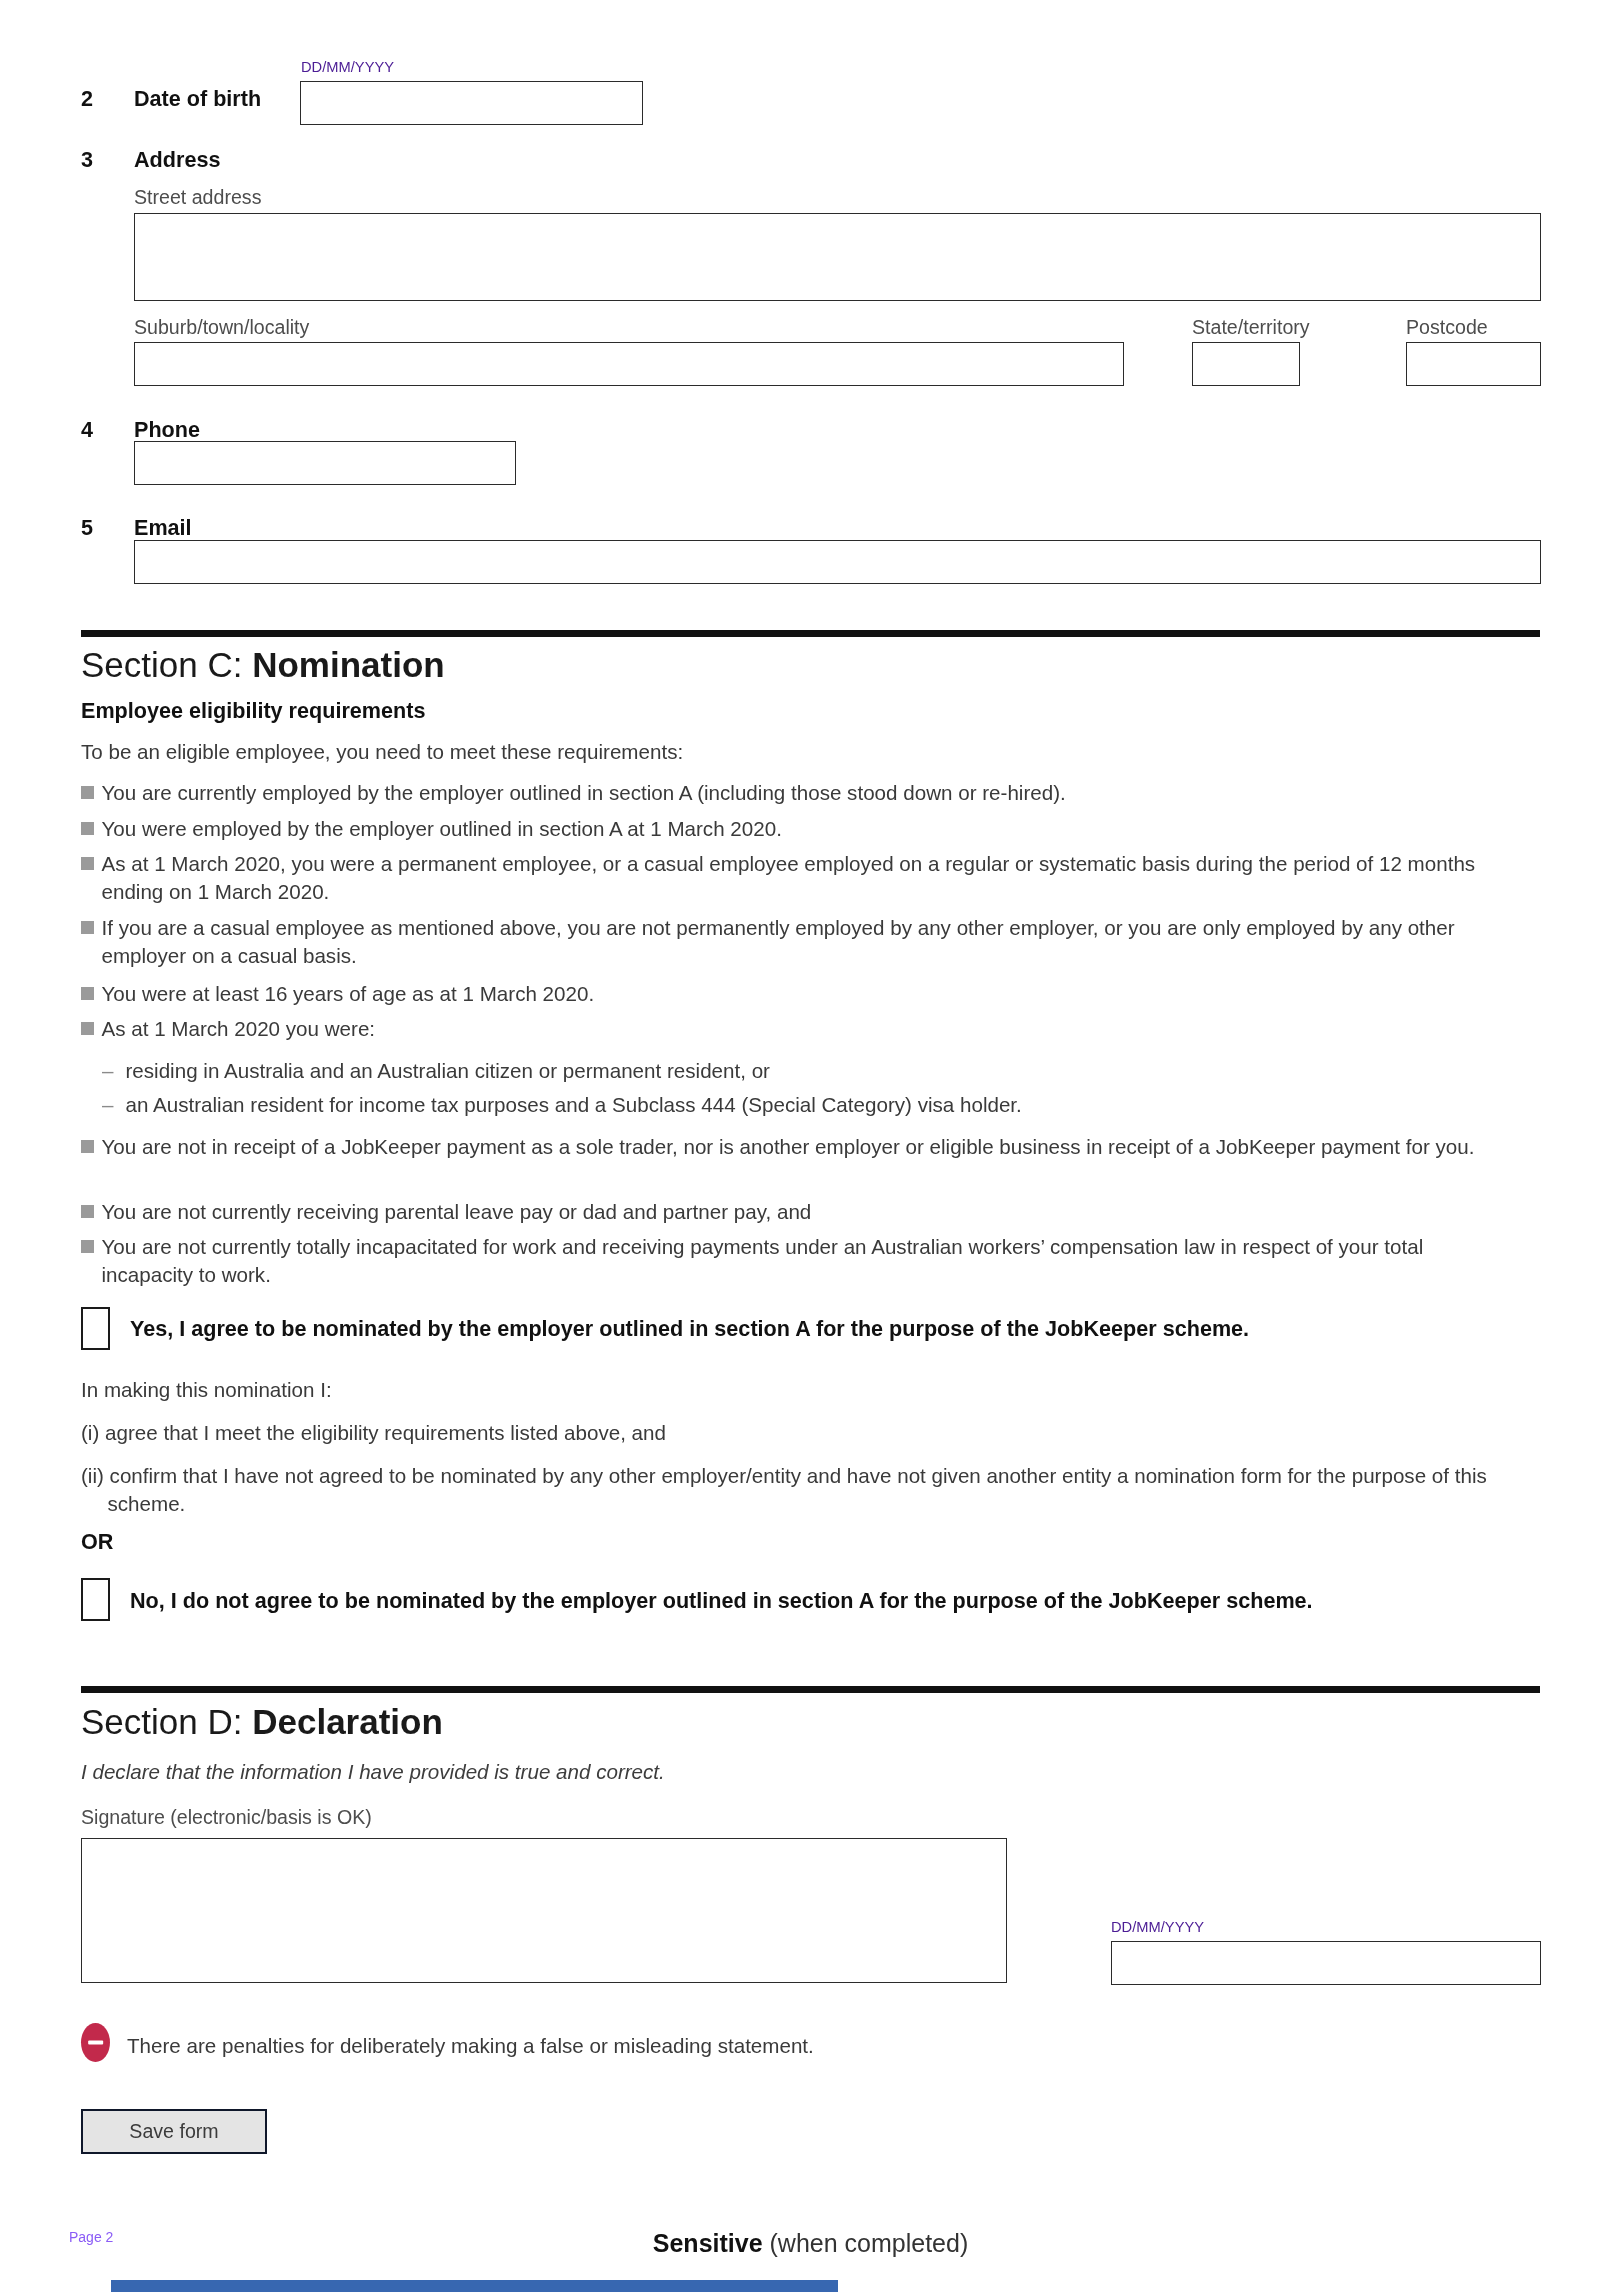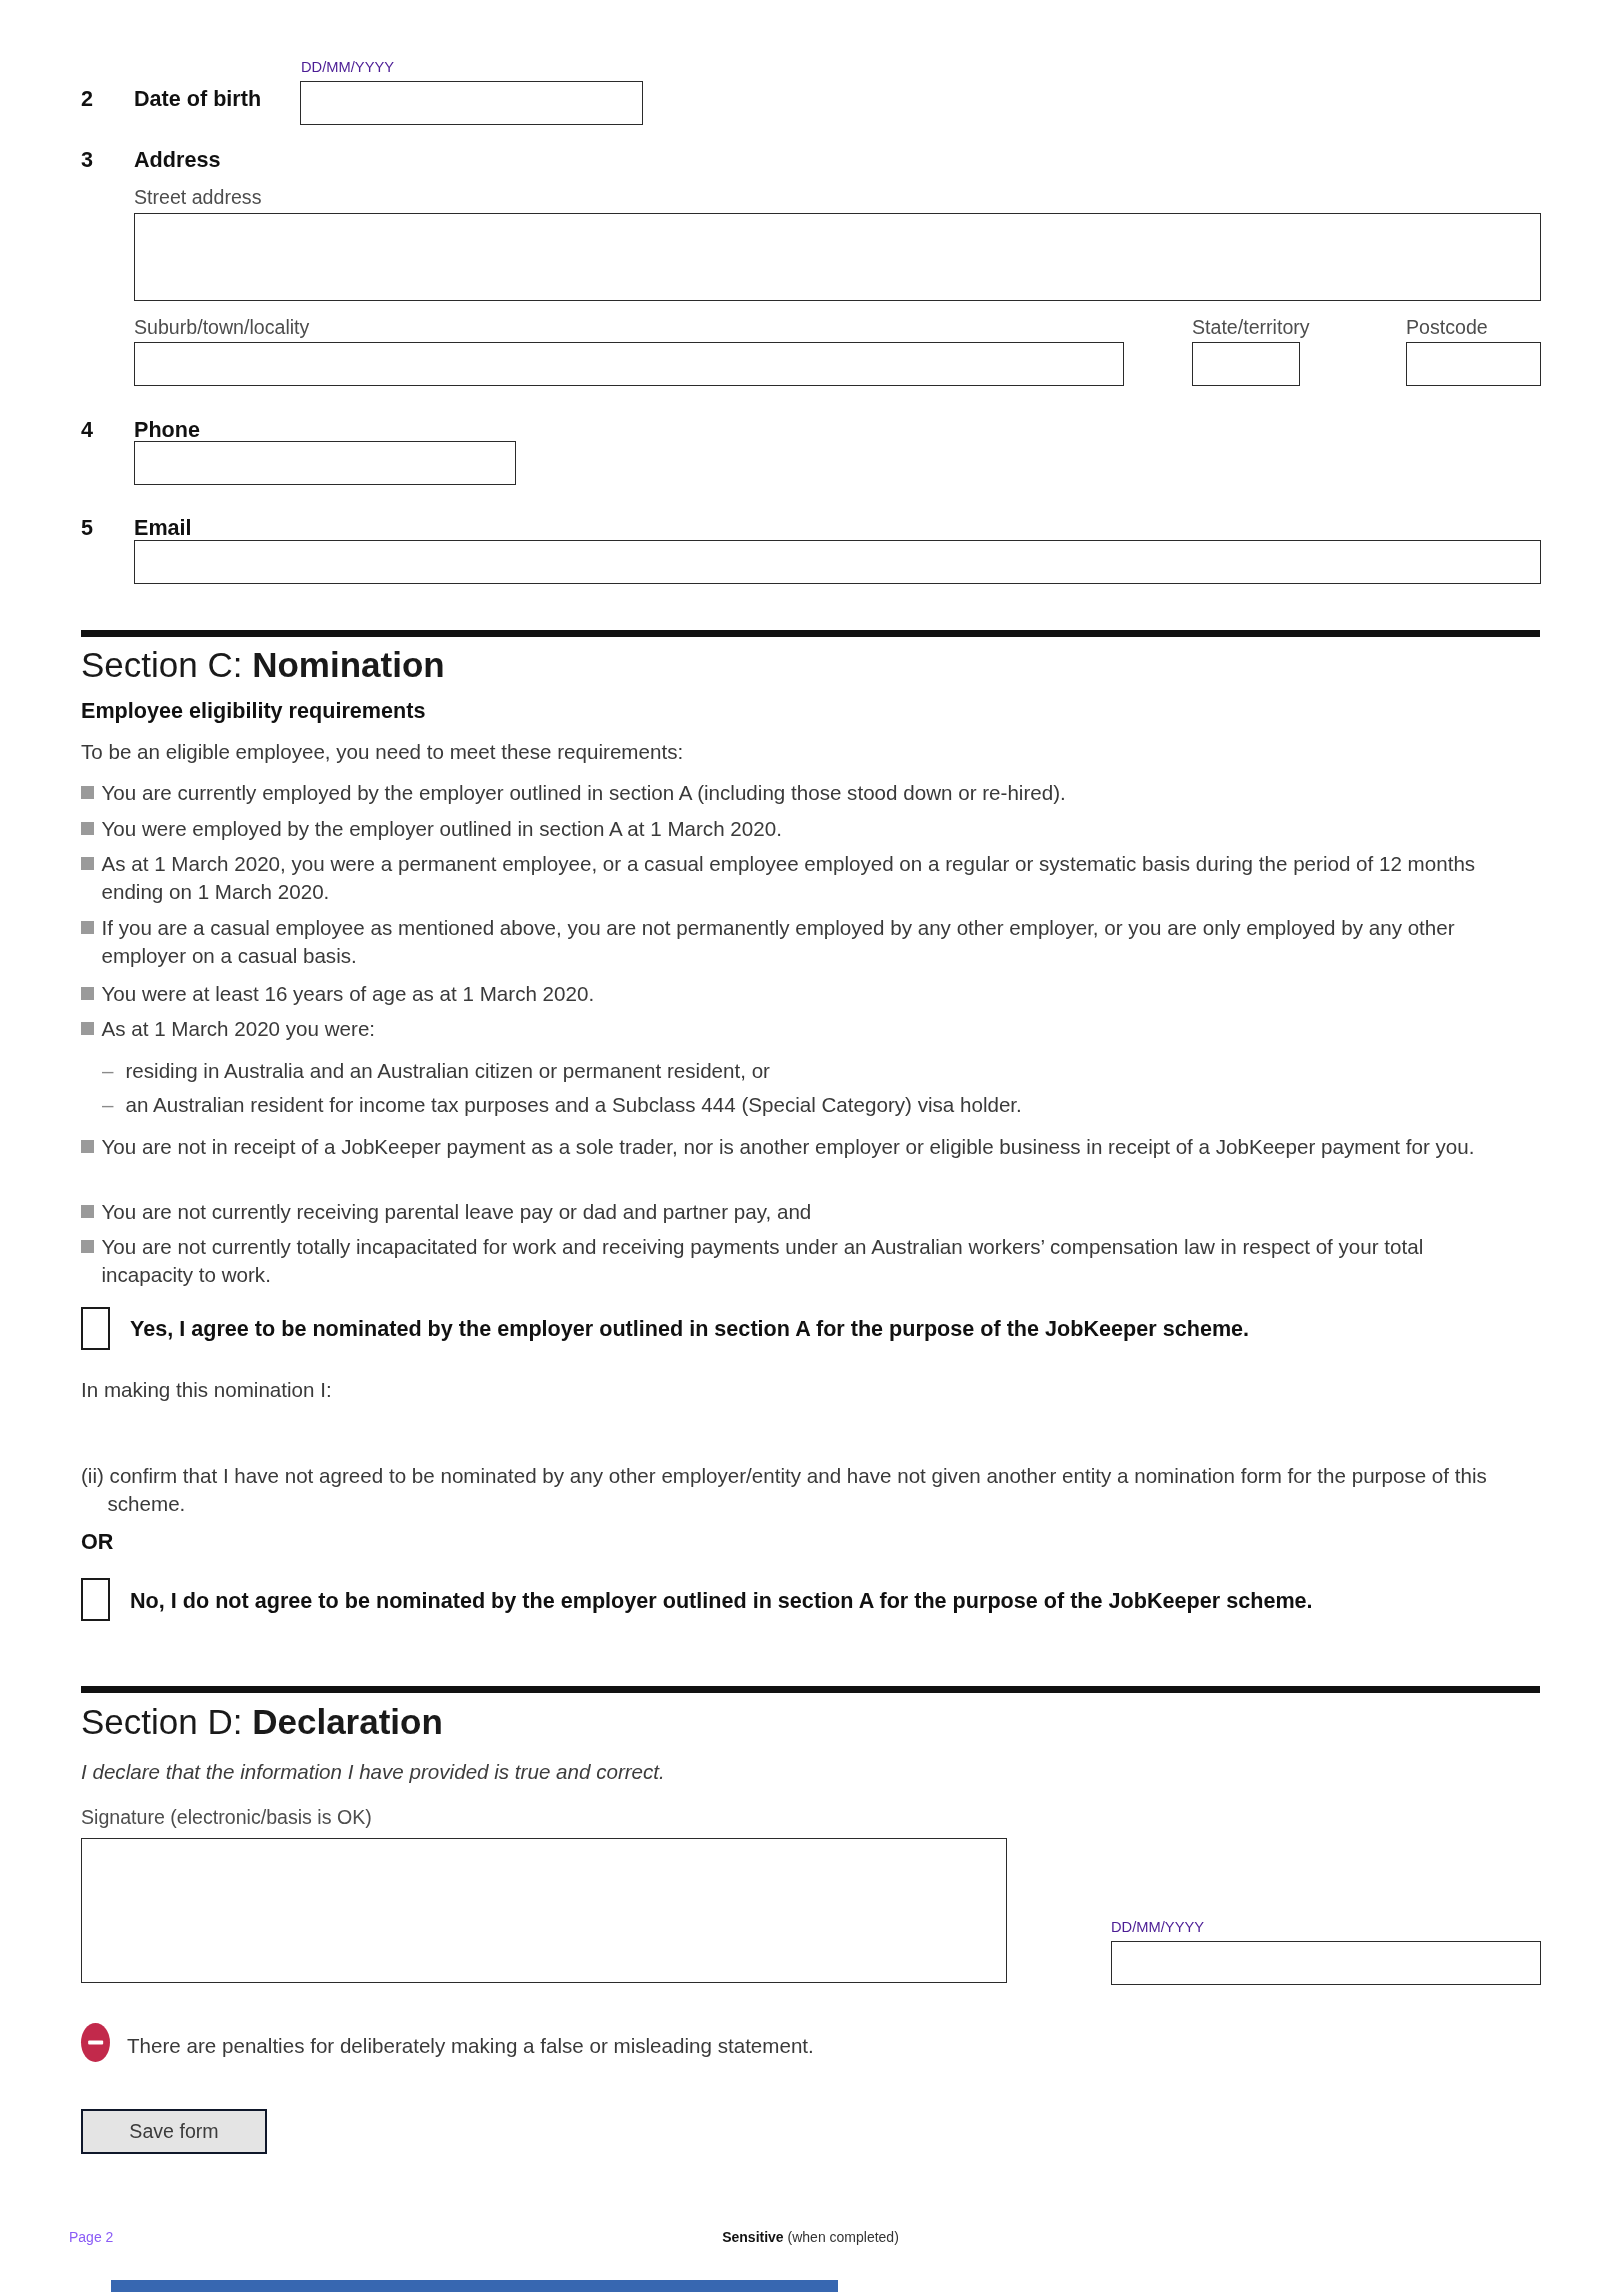--- a/index.html
+++ b/index.html
@@ -35,21 +35,21 @@
   .italic-note{font-style:italic;font-size:20.6px;color:#3d3d3d;}
   .warn-oval{width:29px;height:39px;border-radius:50%;position:relative;}
   .warn-minus{position:absolute;left:50%;top:50%;width:15.7px;height:4.9px;background:#fff;transform:translate(-50%,-50%);border-radius:1px;}
   .save-btn{
     width:186px;height:45px;background:#e4e4e4;border:2px solid #0f172a;
     box-sizing:border-box;font-size:19.6px;color:#3b3b3b;
     display:flex;align-items:center;justify-content:center;
     font-family:"Liberation Sans", sans-serif;
   }
   .footer-page{font-size:14px;color:#8b5cf6;}
-  .footer-center{font-size:14px;color:#333;white-space:nowrap;}
+  .footer-center{font-size:25px;color:#333;white-space:nowrap;}
   .footer-center .bold{font-weight:bold;color:#111;}
   .accent-bar{background:#3767b1;}
 </style>
 </head>
 <body>
 
 <div class="page">
 
   <div class="abs qnum" style="left:81px;top:86px;">2</div>
   <div class="abs qlabel" style="left:134px;top:86px;">Date of birth</div>
@@ -124,20 +124,21 @@
   </div>
   <div class="abs bullet-row" style="left:81px;top:1233px;width:1433px;">
     <span class="bullet-sq"></span>
     <span class="bullet-text">You are not currently totally incapacitated for work and receiving payments under an Australian workers’ compensation law in respect of your total incapacity to work.</span>
   </div>
 
   <div class="abs checkbox" style="left:81px;top:1307px;"></div>
   <div class="abs agree-text" style="left:130px;top:1315px;width:1402px;">Yes, I agree to be nominated by the employer outlined in section A for the purpose of the JobKeeper scheme.</div>
 
   <div class="abs body-text" style="left:81px;top:1376px;">In making this nomination I:</div>
+  <div class="abs body-text" style="left:81px;top:1419px;width:1411px;">(i) agree that I meet the eligibility requirements listed above, and</div>
   <div class="abs body-text hang" style="left:81px;top:1462px;width:1421px;box-sizing:border-box;">(ii) confirm that I have not agreed to be nominated by any other employer/entity and have not given another entity a nomination form for the purpose of this scheme.</div>
   <div class="abs or-label" style="left:81px;top:1529px;">OR</div>
 
   <div class="abs checkbox" style="left:81px;top:1578px;"></div>
   <div class="abs agree-text" style="left:130px;top:1587px;width:1402px;">No, I do not agree to be nominated by the employer outlined in section A for the purpose of the JobKeeper scheme.</div>
 
   <div class="abs rule" style="left:81px;top:1686px;width:1459px;height:6.9px;"></div>
   <div class="abs sec-title" style="left:81px;top:1702px;"><span>Section D: </span><span class="bold">Declaration</span></div>
   <div class="abs italic-note" style="left:81px;top:1760px;">I declare that the information I have provided is true and correct.</div>
   <div class="abs fieldlabel" style="left:81px;top:1806px;">Signature (electronic/basis is OK)</div>

